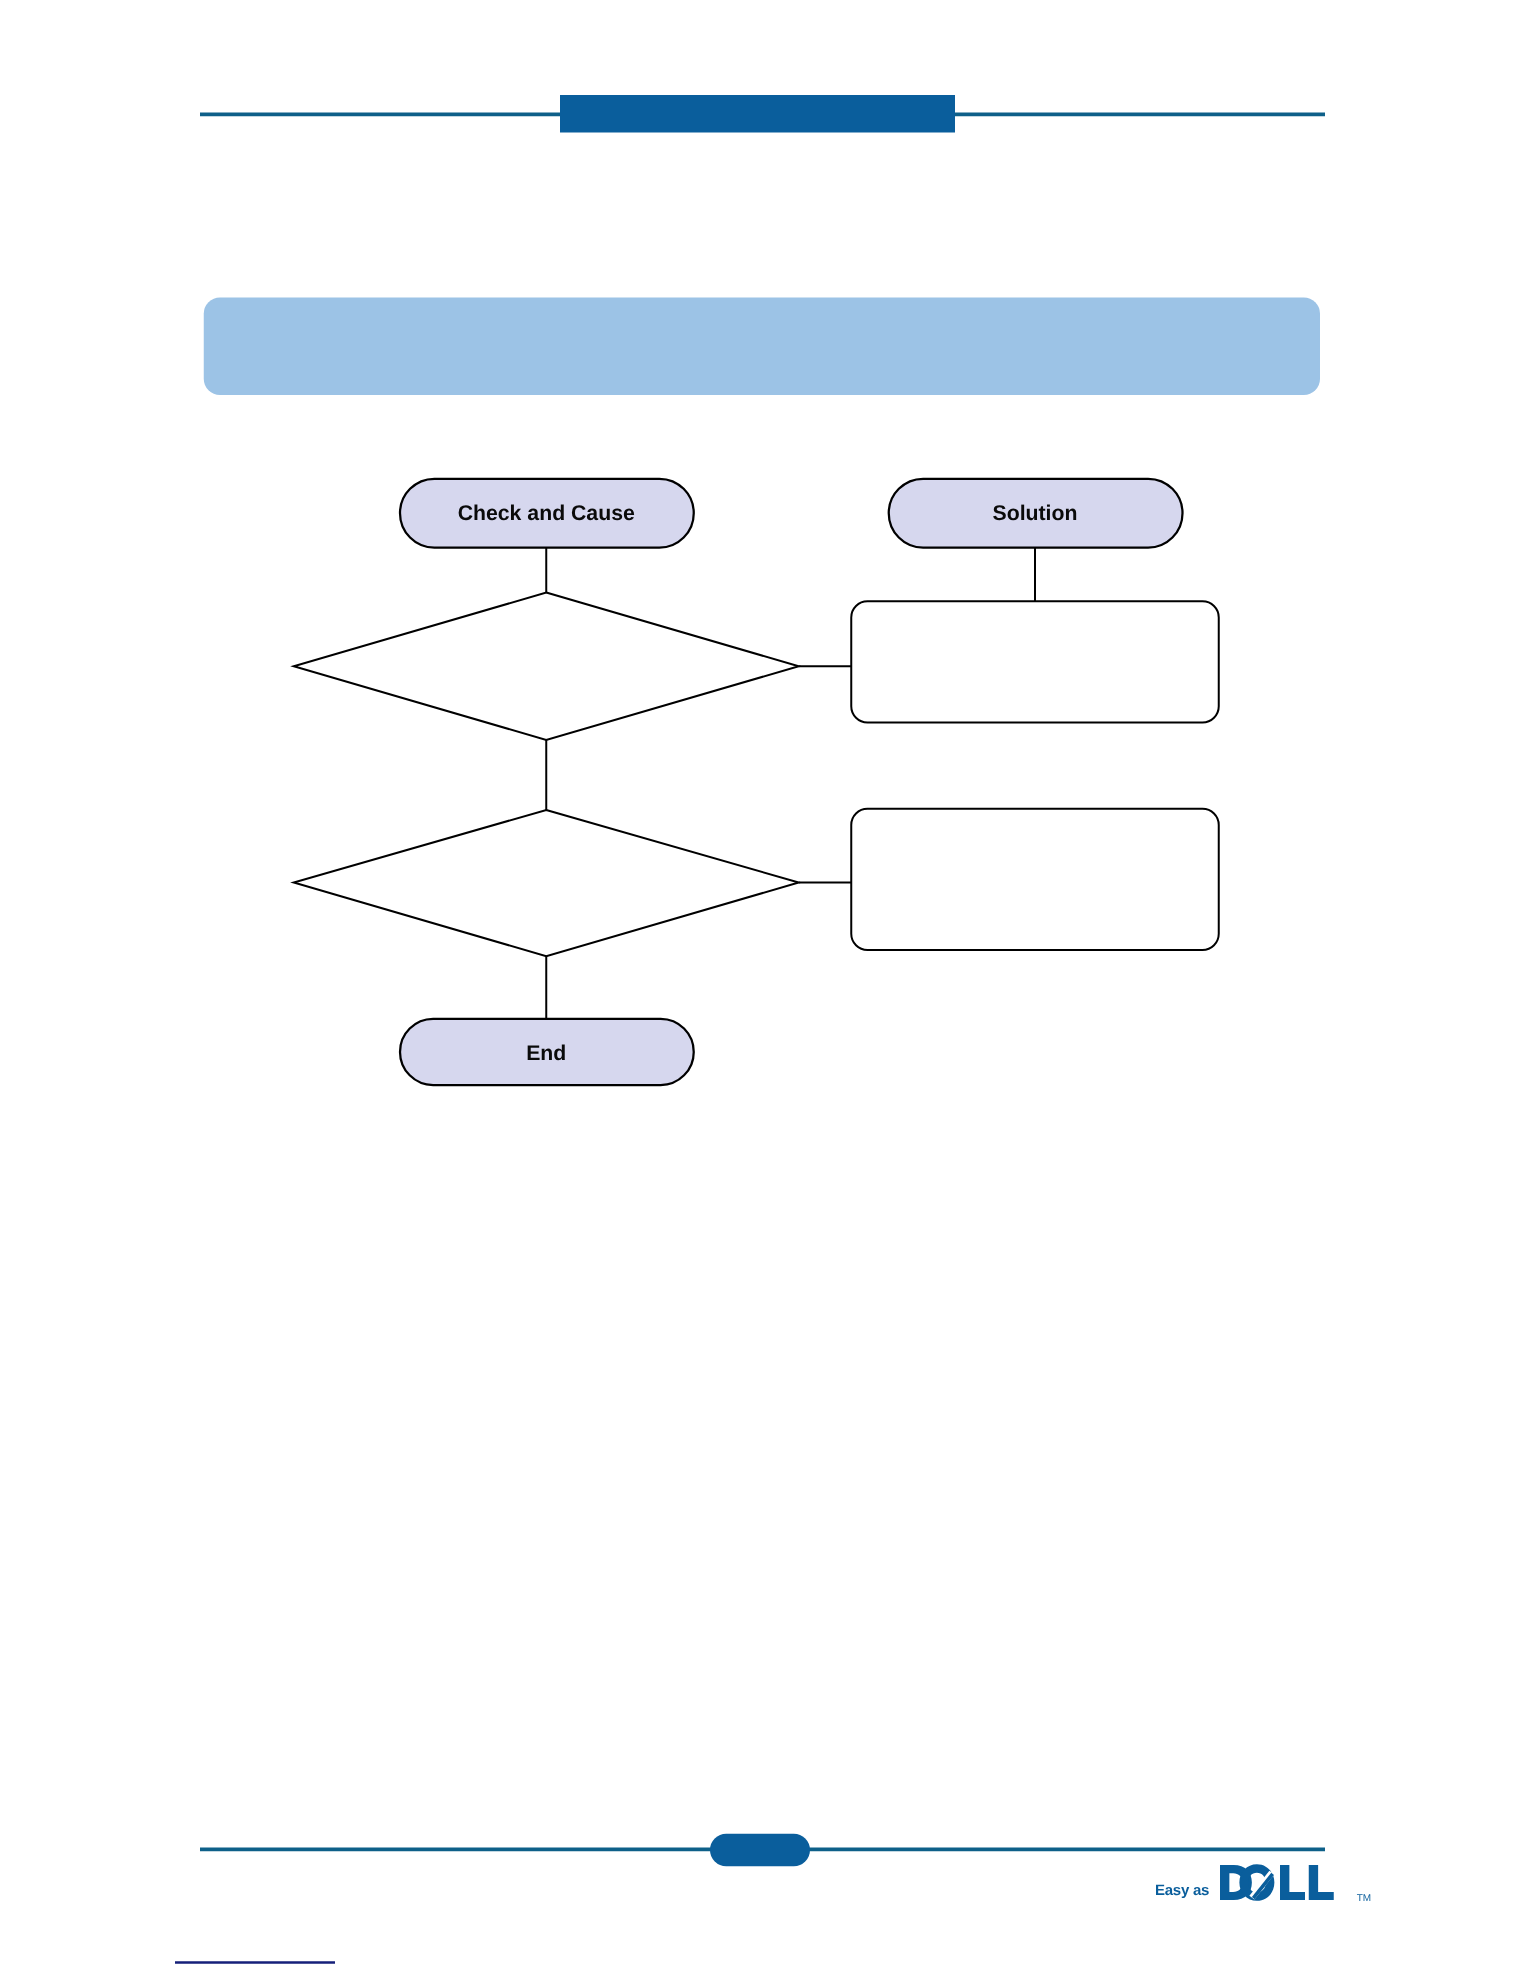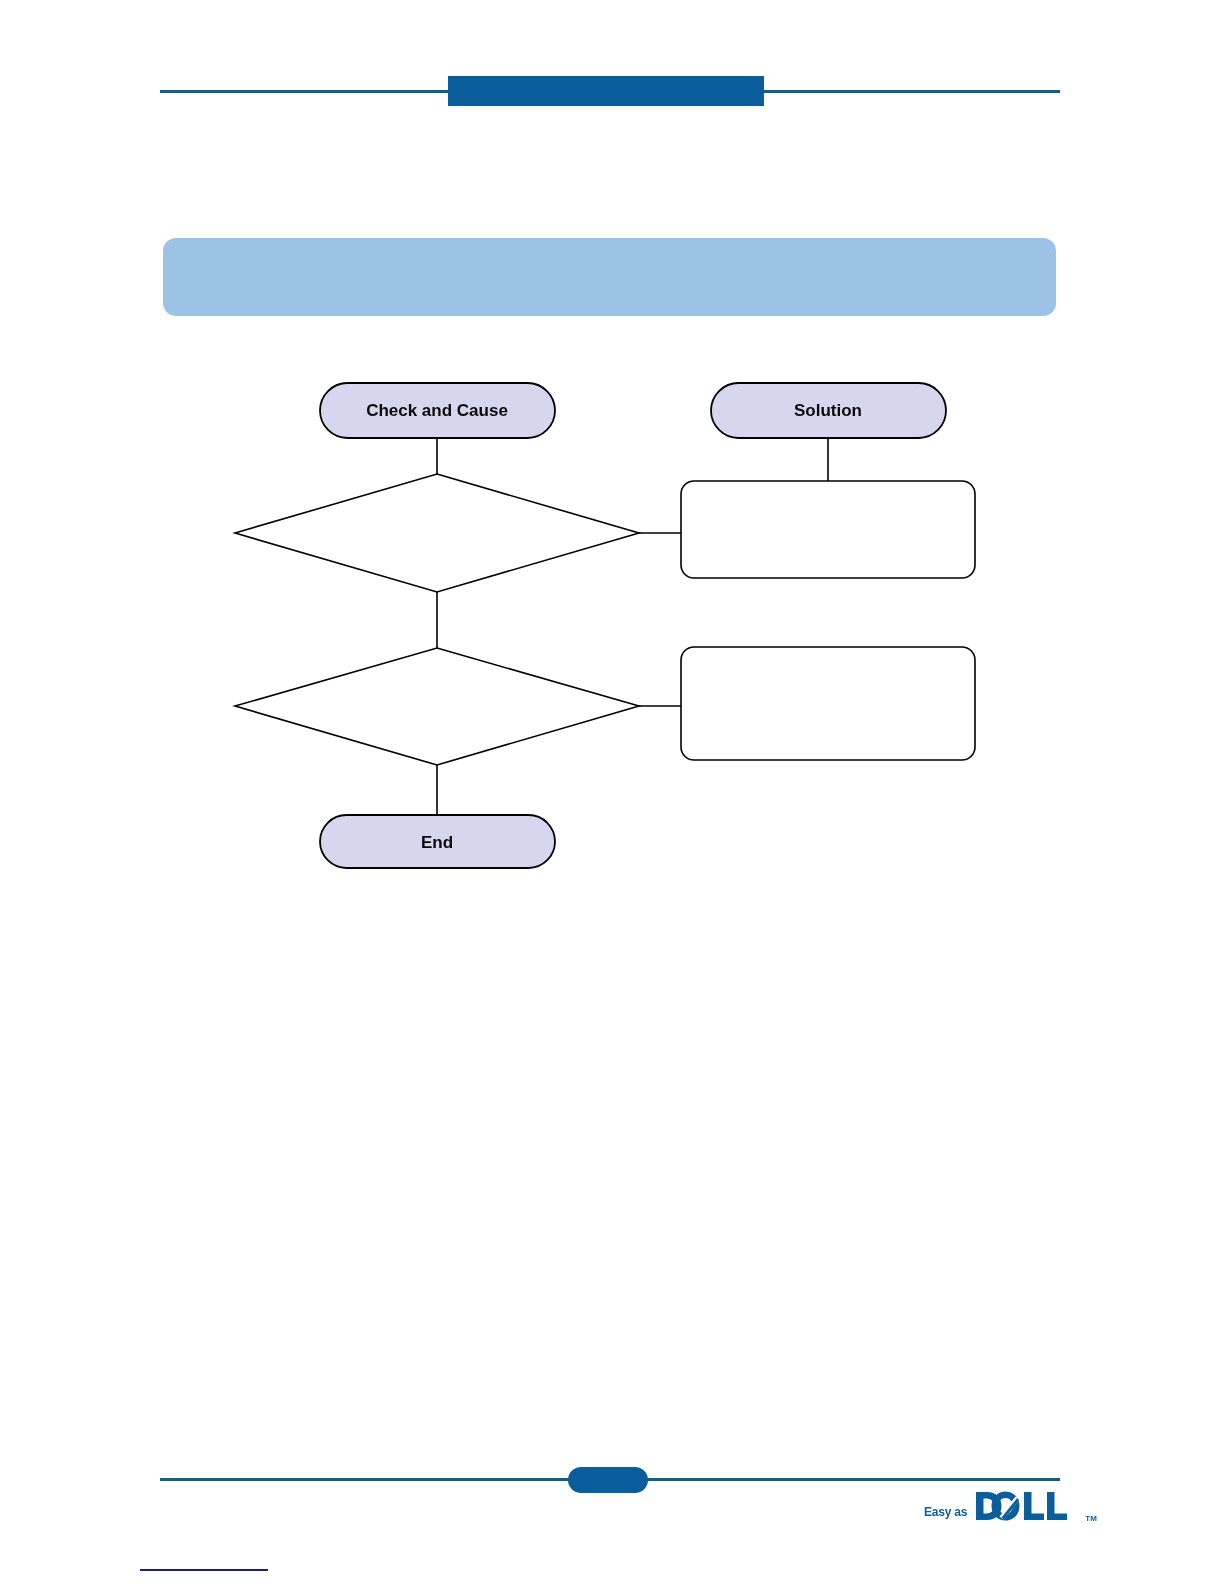--- a/index.html
+++ b/index.html
@@ -142,21 +142,21 @@
     margin-top: 19px;
   }
   .dell-logo-wrap {
     position: relative;
     display: flex;
     align-items: flex-start;
   }
   .dell-tm {
     color: #0A5E9C;
     font-size: 8px;
-    font-weight: bold;
+    font-weight: normal;
     line-height: 1;
     padding-top: 2px;
   }
   .bottom-mark {
     position: absolute;
     left: 140px;
     top: 129px;
     width: 128px;
     height: 2px;
     background: #16207A;

